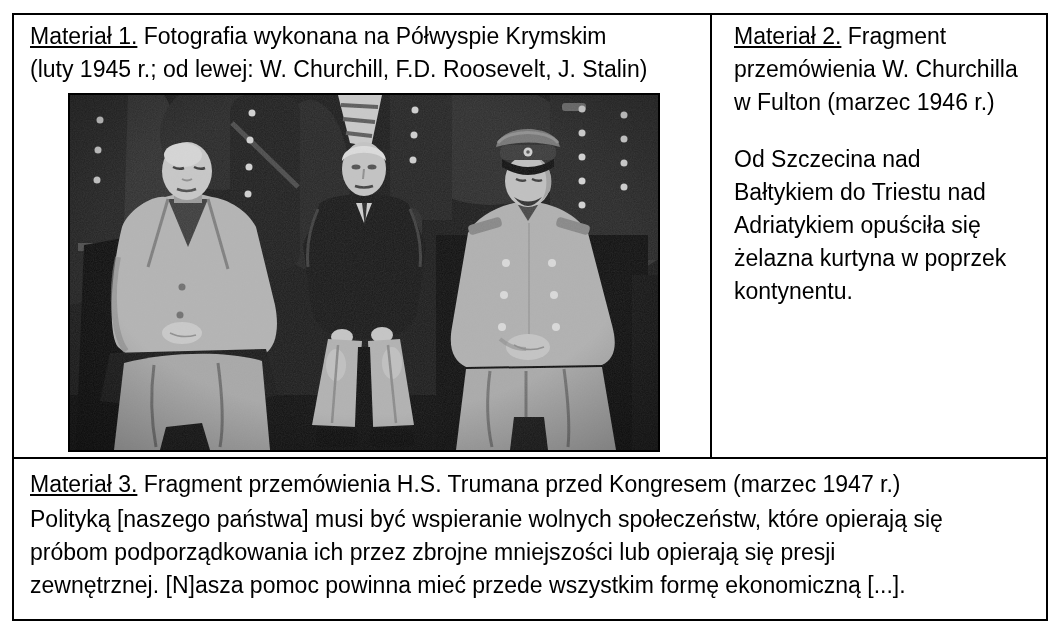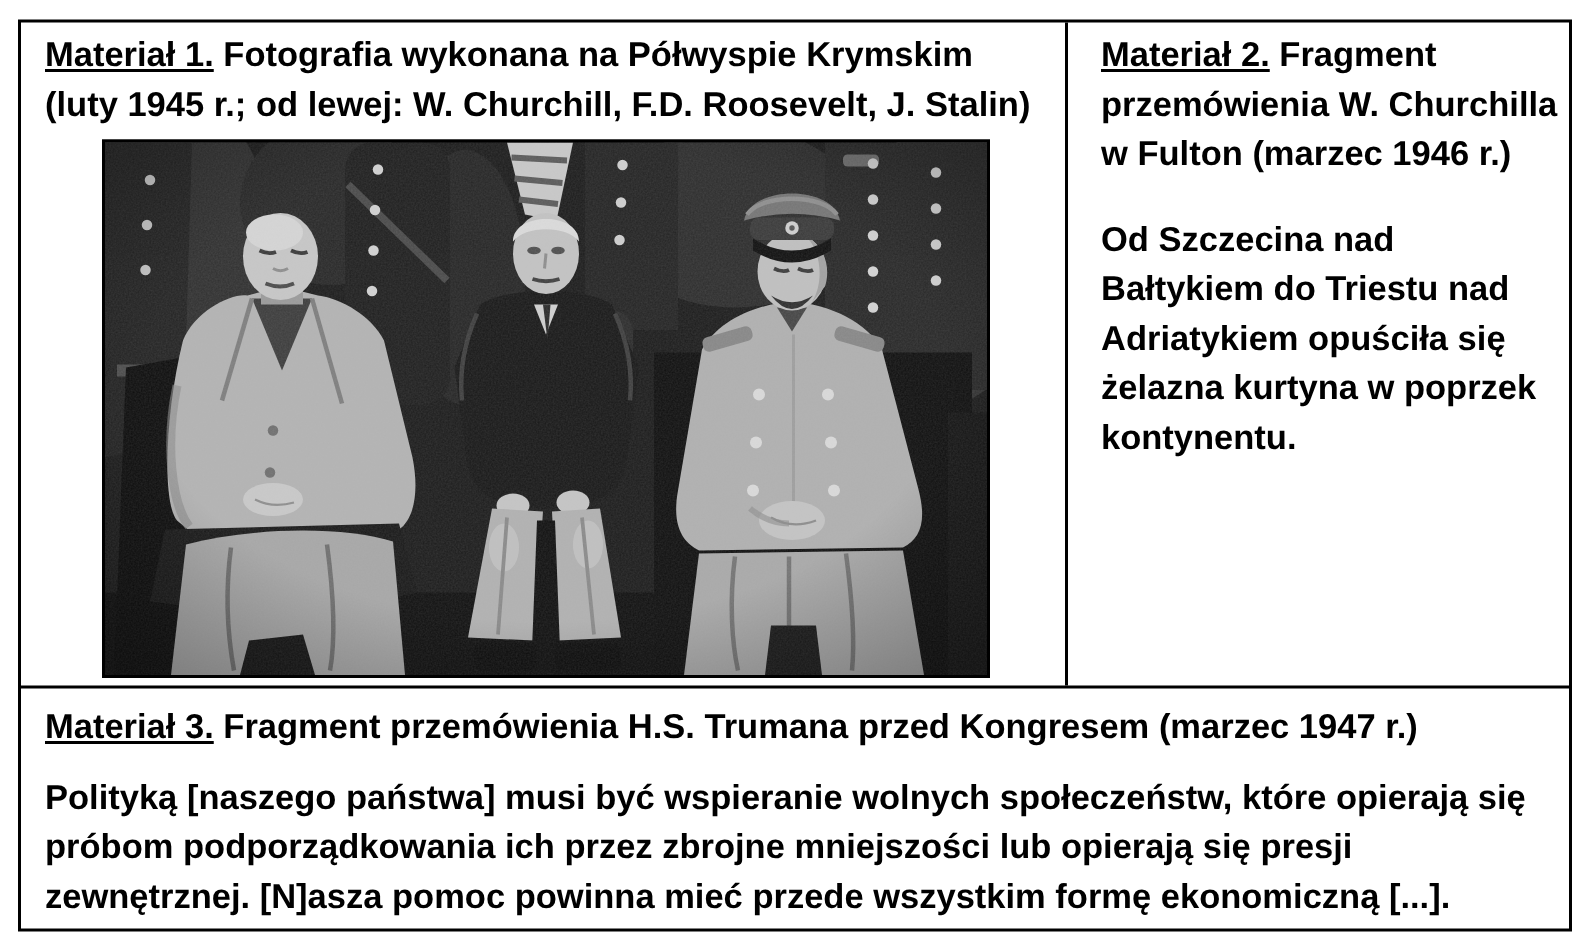--- a/index.html
+++ b/index.html
@@ -11,25 +11,25 @@
   .doc-table{
     position:absolute;left:12px;top:13px;width:1036px;height:608px;
     border:2px solid #000;box-sizing:border-box;background:#fff;
   }
   .top-row{display:flex;height:444px;border-bottom:2px solid #000;box-sizing:border-box;}
   .cell{box-sizing:border-box;}
   .cell-m1{width:698px;border-right:2px solid #000;padding:5px 14px 0 16px;}
   .cell-m2{flex:1;padding:5px 6px 0 22px;}
   .bottom-row{padding:9px 12px 0 16px;box-sizing:border-box;height:160px;}
   .caption,.quote{
-    font-size:23px;line-height:33px;margin:0;white-space:pre-line;font-weight:bold;
+    font-size:23px;line-height:33px;margin:0;white-space:pre-line;
   }
   .label{text-decoration:underline;}
   .cell-m2 .quote{margin-top:24px;}
-  .bottom-row .quote{margin-top:14px;}
+  .bottom-row .quote{margin-top:2px;}
   .photo-frame{
     width:588px;height:355px;border:2px solid #000;margin-top:7px;margin-left:38px;
     background:#1c1c1c;box-sizing:content-box;
   }
   .photo-frame svg{display:block;width:588px;height:355px;}
 </style>
 </head>
 <body>
 
 <div class="doc-table">

